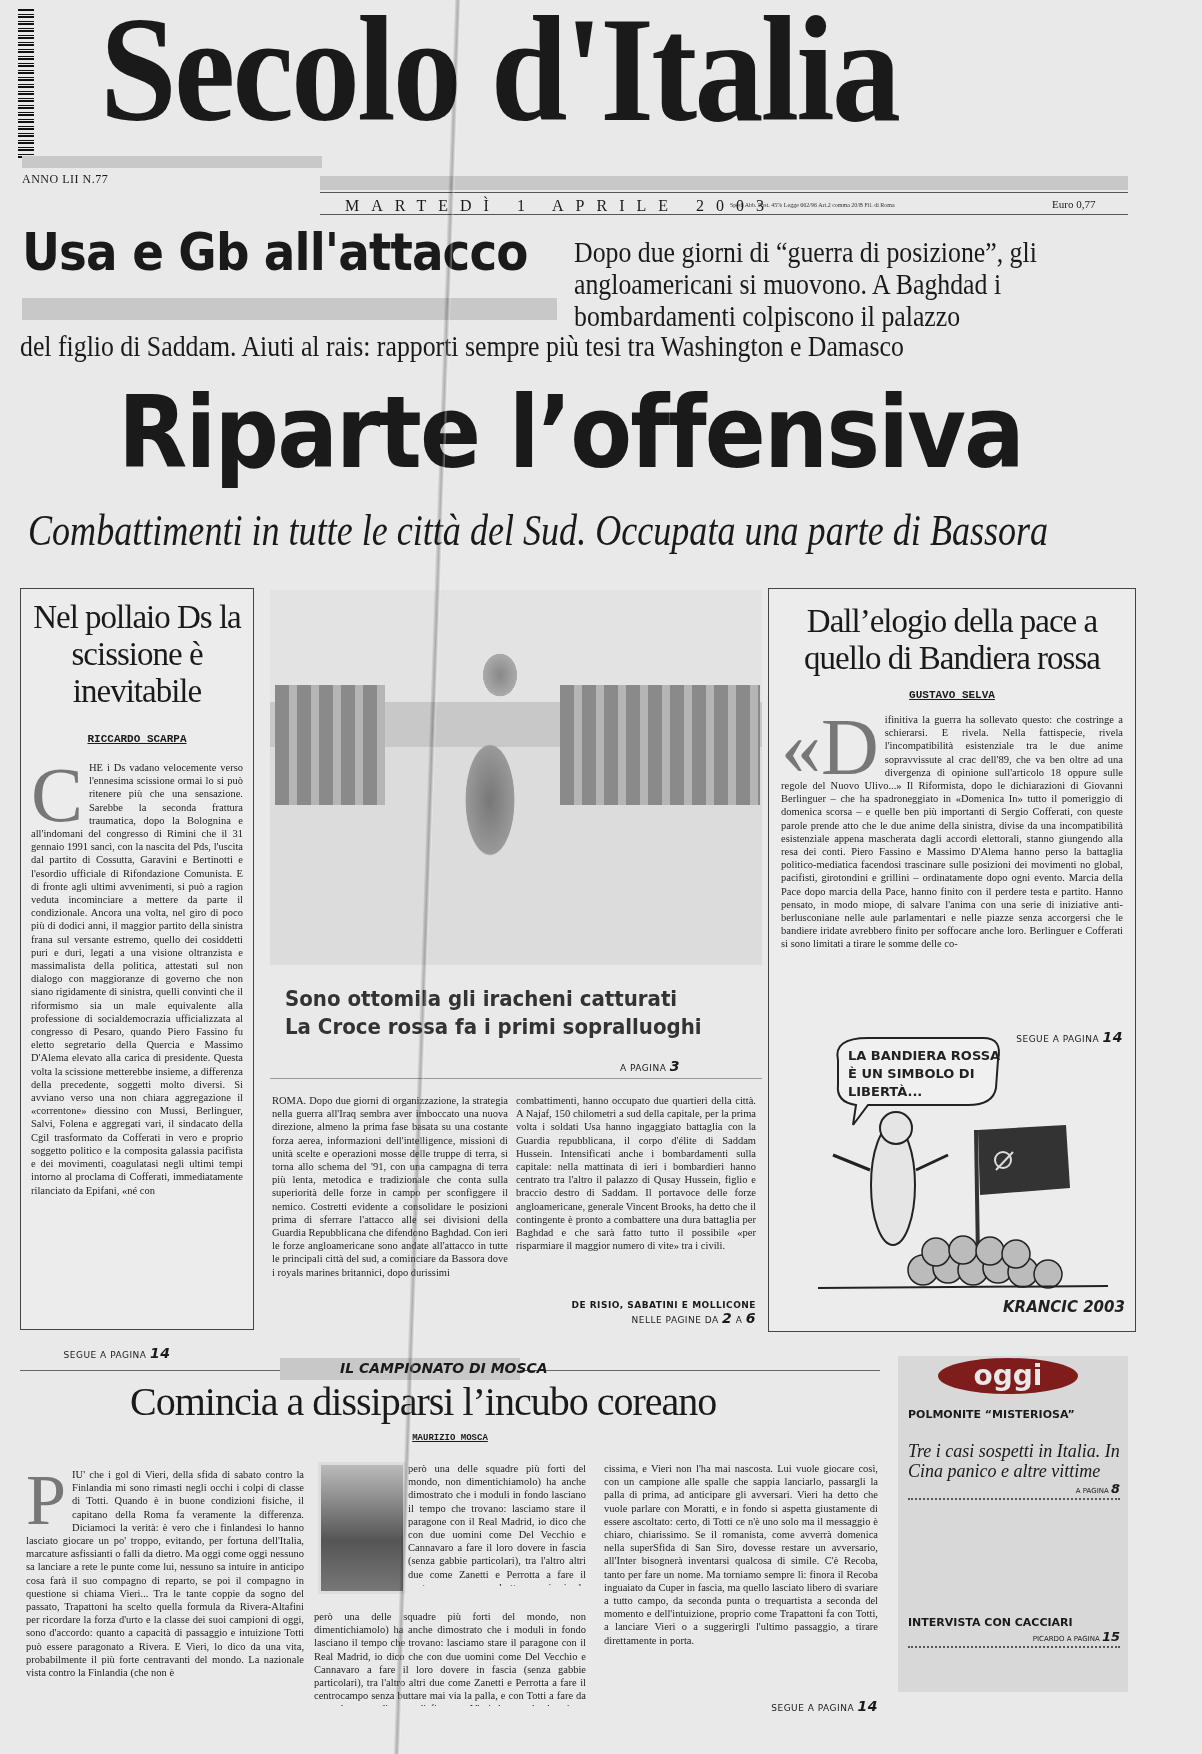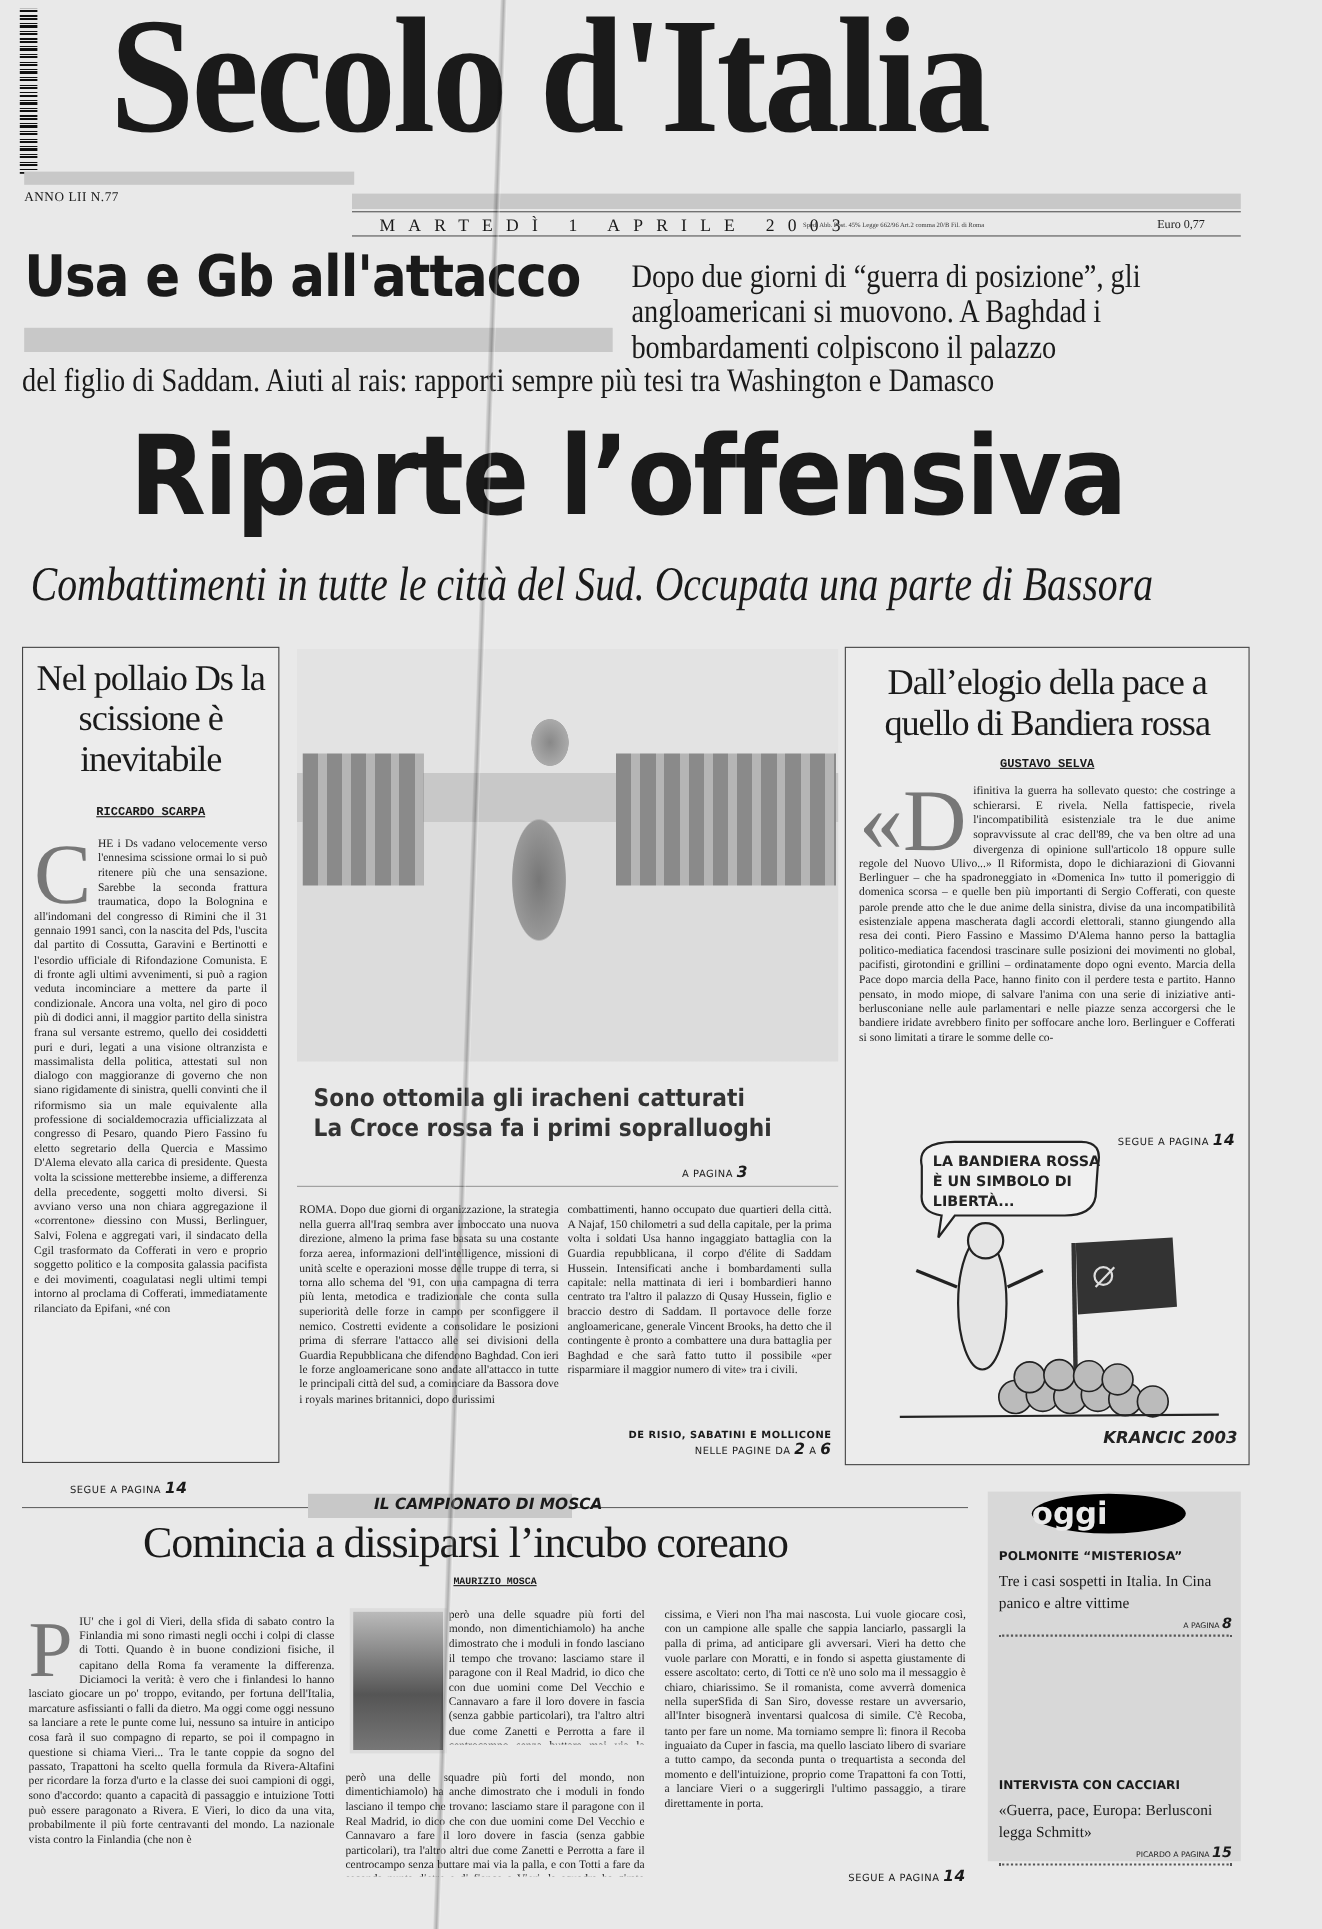--- a/index.html
+++ b/index.html
@@ -33,24 +33,24 @@
   .more b{font-size:14px;font-style:italic;}
   .photo{left:270px;top:590px;width:492px;height:375px;
         background:
           radial-gradient(ellipse 40px 90px at 220px 210px,#777 0,#999 60%,transparent 62%),
           radial-gradient(ellipse 24px 30px at 230px 85px,#888 0,#aaa 70%,transparent 72%),
           linear-gradient(180deg,#e3e3e3 0 30%,#c8c8c8 30% 42%,#dcdcdc 42% 100%);}
   .photo .crowd{position:absolute;top:95px;height:120px;background:repeating-linear-gradient(90deg,#8a8a8a 0 14px,#b5b5b5 14px 22px);}
   .caption{left:285px;top:985px;font-size:22px;font-weight:bold;font-family:"DejaVu Sans",sans-serif;line-height:28px;color:#333;transform:scaleX(0.9);transform-origin:left top;}
   .cartoon{left:808px;top:1030px;width:320px;height:290px;}
   .oggi-box{left:898px;top:1356px;width:230px;height:336px;background:#d8d8d8;}
-  .oggi-logo{position:absolute;left:40px;top:2px;width:140px;height:36px;border-radius:50%;background:#000000;color:#e8e8e8;font-size:28px;font-weight:bold;text-align:left;line-height:36px;font-family:"DejaVu Sans",sans-serif;}
+  .oggi-logo{position:absolute;left:40px;top:2px;width:140px;height:36px;border-radius:50%;background:#7f1d1d;color:#e8e8e8;font-size:28px;font-weight:bold;text-align:center;line-height:36px;font-family:"DejaVu Sans",sans-serif;}
   .oggi-item{position:absolute;left:10px;width:212px;}
   .oggi-kicker{font-size:11px;font-weight:bold;font-family:"DejaVu Sans",sans-serif;}
-  .oggi-head{font-size:14px;line-height:20px;margin-top:8px;}
+  .oggi-head{font-size:18px;font-style:italic;line-height:20px;margin-top:20px;}
   .oggi-ref{text-align:right;font-size:7px;font-family:"DejaVu Sans",sans-serif;border-bottom:2px dotted #555;padding-bottom:2px;}
   .oggi-ref b{font-size:13px;font-style:italic;}
 </style>
 </head>
 <body>
 
 <div class="barcode"></div>
 
 <div class="abs masthead serif">Secolo d'Italia</div>
 <div class="abs greybar" style="left:22px;top:156px;width:300px;height:12px;"></div>
@@ -168,18 +168,17 @@
 
 <div class="abs oggi-box">
   <div class="oggi-logo">oggi</div>
   <div class="oggi-item" style="top:52px;">
     <div class="oggi-kicker">POLMONITE “MISTERIOSA”</div>
     <div class="oggi-head serif">Tre i casi sospetti in Italia. In Cina panico e altre vittime</div>
     <div class="oggi-ref"><span>A PAGINA</span> <b>8</b></div>
   </div>
   <div class="oggi-item" style="top:260px;">
     <div class="oggi-kicker">INTERVISTA CON CACCIARI</div>
-    <div class="oggi-head serif">«Guerra, pace, Europa: Berlusconi legga Schmitt»</div>
     <div class="oggi-ref"><span>PICARDO A PAGINA</span> <b>15</b></div>
   </div>
 </div>
 
 <div class="fold"></div>
 
 </body></html>

